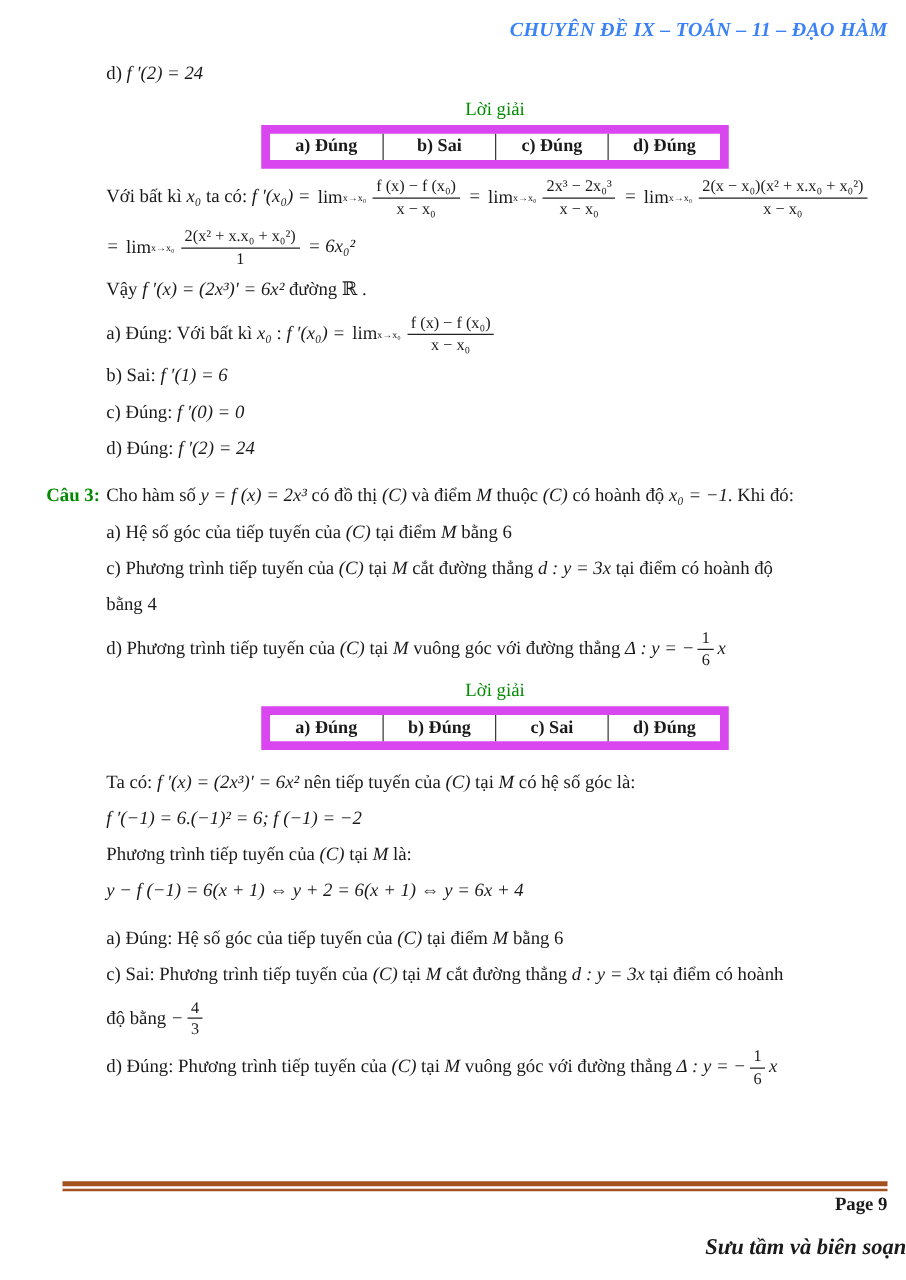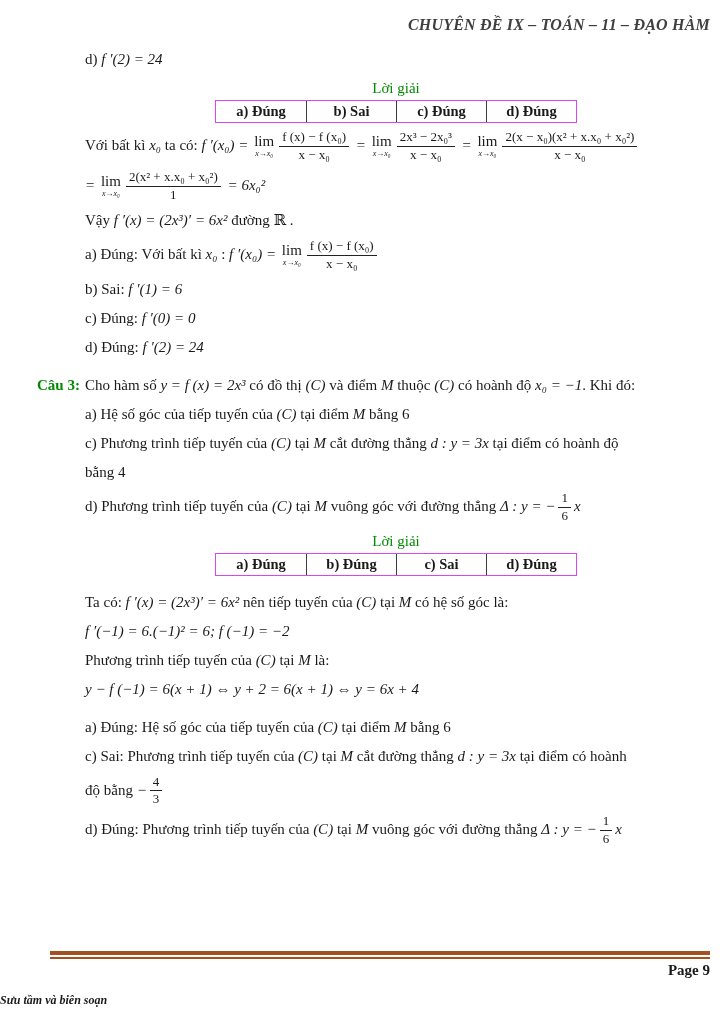--- a/index.html
+++ b/index.html
@@ -15,83 +15,83 @@
   }
   .page{
     width:725px;height:1024px;margin:0 auto;background:#ffffff;
     display:flex;flex-direction:column;overflow:hidden;position:relative;
   }
   
   .hdr{
     margin:16px 15px 0 0;
     text-align:right;
     font-weight:bold;font-style:italic;
-    font-size:16px;color:#404040;
+    font-size:16px;color:#3b82f6;
     letter-spacing:.2px;
   }
   
   .content{padding:0 18px 0 85px;}
   .line{
     font-size:15px;line-height:24px;margin-top:5px;position:relative;
   }
   .line.first{margin-top:13px;}
   .line.spaced{margin-top:14px;}
   .line.math{line-height:26px;margin-top:7px;}
   .rm{font-style:normal;}
   .it{font-style:italic;}
   .qlabel{
     position:absolute;left:-48px;top:0;
     color:var(--green);font-weight:bold;font-style:normal;
     white-space:nowrap;
     text-align:center;
   }
   
   .lim{
-    display:inline-flex;flex-direction:column;align-items:center;
+    display:inline-flex;align-items:center;
     vertical-align:middle;line-height:1;margin:0 2px;
   }
   .lim .limword{font-style:normal;font-size:15px;}
-  .lim .under{font-style:italic;font-size:8px;margin-top:1px;text-align:center;}
+  .lim .under{font-size:8px;margin-top:1px;text-align:center;}
   
   .frac{
     display:inline-block;vertical-align:middle;text-align:center;
     line-height:1.15;margin:0 3px;font-size:13px;
   }
   .frac .num{display:block;border-bottom:1px solid #222;padding:0 3px 1px 3px;}
   .frac .den{display:block;padding-top:1px;}
   
   .loigiai{
     text-align:center;color:var(--green);font-weight:normal;
     font-size:15px;margin-top:7px;line-height:20px;
   }
   
   .ansTableWrap{display:flex;justify-content:center;margin-top:2px;}
   .ansTable{
-    display:flex;border:1px solid #d946ef;
+    display:flex;border:7px solid #d946ef;
   }
   .ansCell{
     width:90px;text-align:center;font-weight:bold;font-size:14.5px;
     line-height:21px;border-left:1px solid #3c3c3c;
   }
   .ansCell:first-child{border-left:none;}
   
   .footer{margin-top:auto;}
   .rule{
     margin:0 15px 0 50px;
     border-top:4px solid var(--footer_line);
     border-bottom:2px solid var(--footer_line);
     height:8px;
   }
   .pageNum{
     text-align:right;margin:3px 15px 0 0;
     font-weight:bold;font-size:15px;padding-left:12px;
   }
   .tagline{
-    text-align:left;font-weight:bold;font-style:italic;
-    font-size:12px;margin:14px 0 16px 0;
+    text-align:right;font-weight:bold;font-style:italic;
+    font-size:18px;margin:14px 0 16px 0;
   }
 </style>
 </head>
 <body>
 
 <div class="page">
   <div class="hdr">CHUYÊN ĐỀ IX – TOÁN – 11  – ĐẠO HÀM</div>
 
   <div class="content">
       <div class="line first"><span class="rm">d)  </span><span class="it">f ′(2) = 24</span></div>

